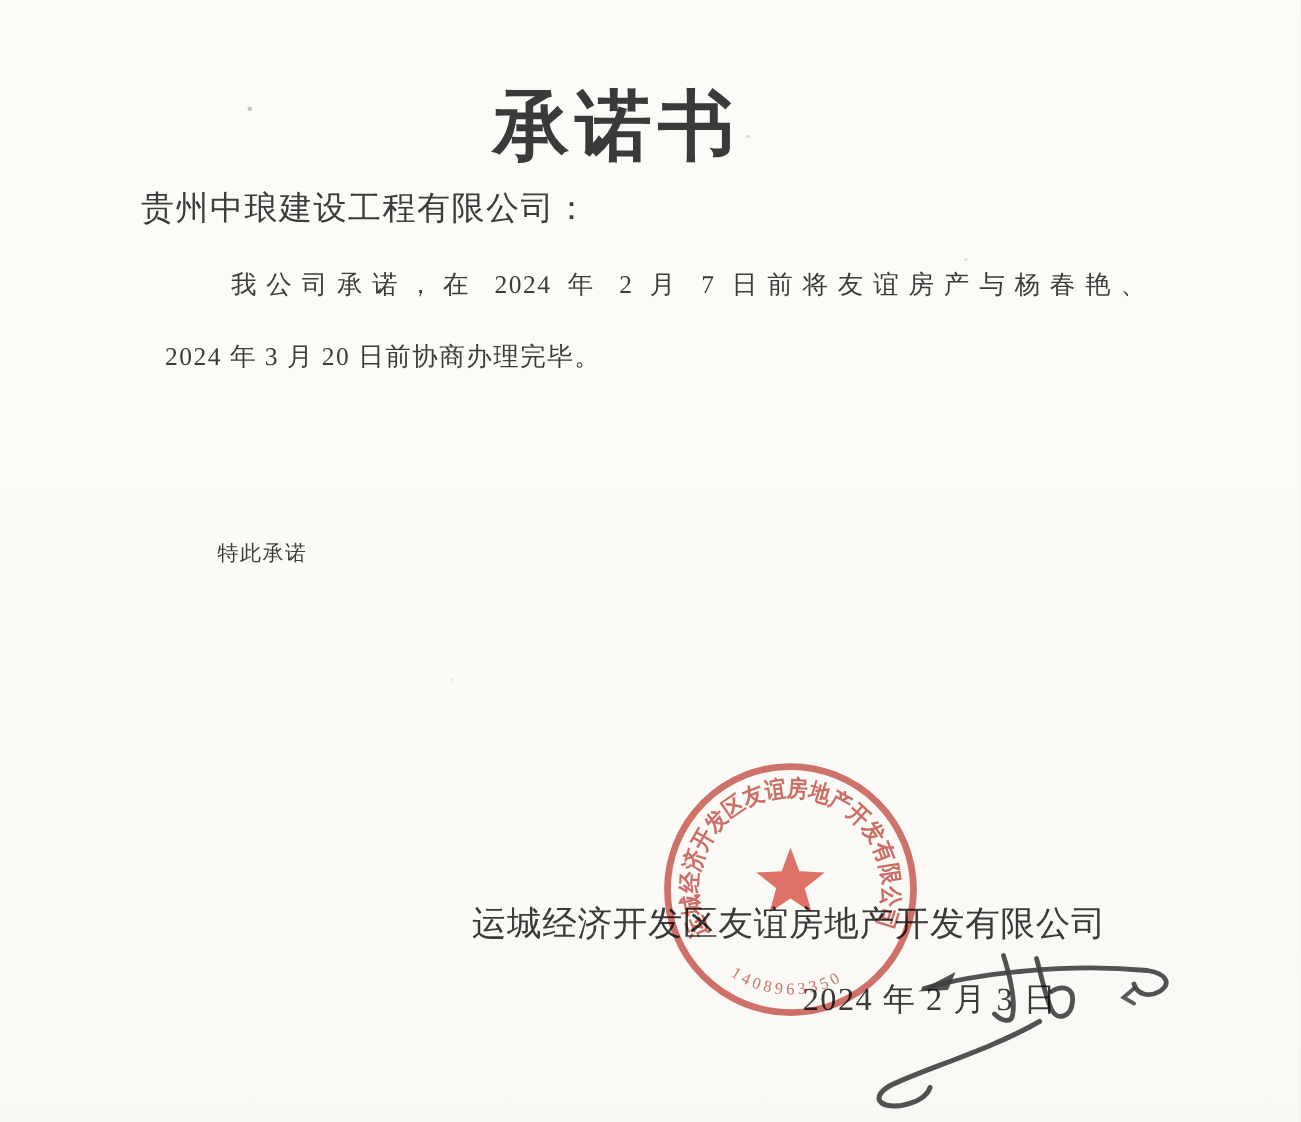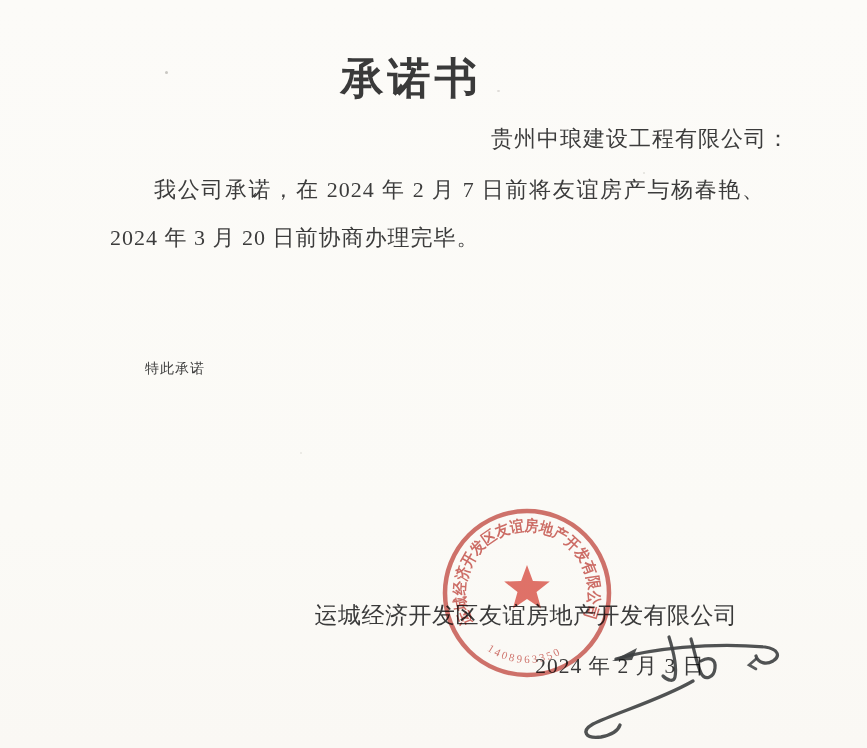--- a/index.html
+++ b/index.html
@@ -8,32 +8,32 @@
     background:#eee;
     font-family:"Liberation Serif","DejaVu Serif",serif;
   }
   .page{
     position:relative;width:867px;height:748px;
     background:linear-gradient(180deg,#fcfbf8 0%,#fbfaf6 70%,#faf8f4 100%);
     color:#3c3c3c;
   }
   .doc-title{
     position:absolute;left:0;top:50px;width:822px;
-    text-align:center;font-size:43px;font-weight:700;
+    text-align:center;font-size:51px;font-weight:700;
     letter-spacing:4px;color:#3a3a3a;
   }
   .addressee{
-    position:absolute;left:110px;top:124px;width:680px;
-    font-size:22px;letter-spacing:1px;text-align:right;
+    position:absolute;left:94px;top:124px;width:680px;
+    font-size:22px;letter-spacing:1px;
   }
   .body-block{
     position:absolute;left:110px;top:166px;width:655px;
   }
   .body-line{
-    font-size:22px;line-height:48px;height:48px;
+    font-size:17px;line-height:48px;height:48px;
     letter-spacing:1px;
     text-align:justify;text-align-last:justify;text-justify:inter-character;
     white-space:nowrap;
   }
   .body-line.first{padding-left:44px;}
   .body-line.last{text-align-last:left;}
   .closing{
     position:absolute;left:110px;top:360px;
     font-size:14px;letter-spacing:1px;padding-left:35px;
   }

